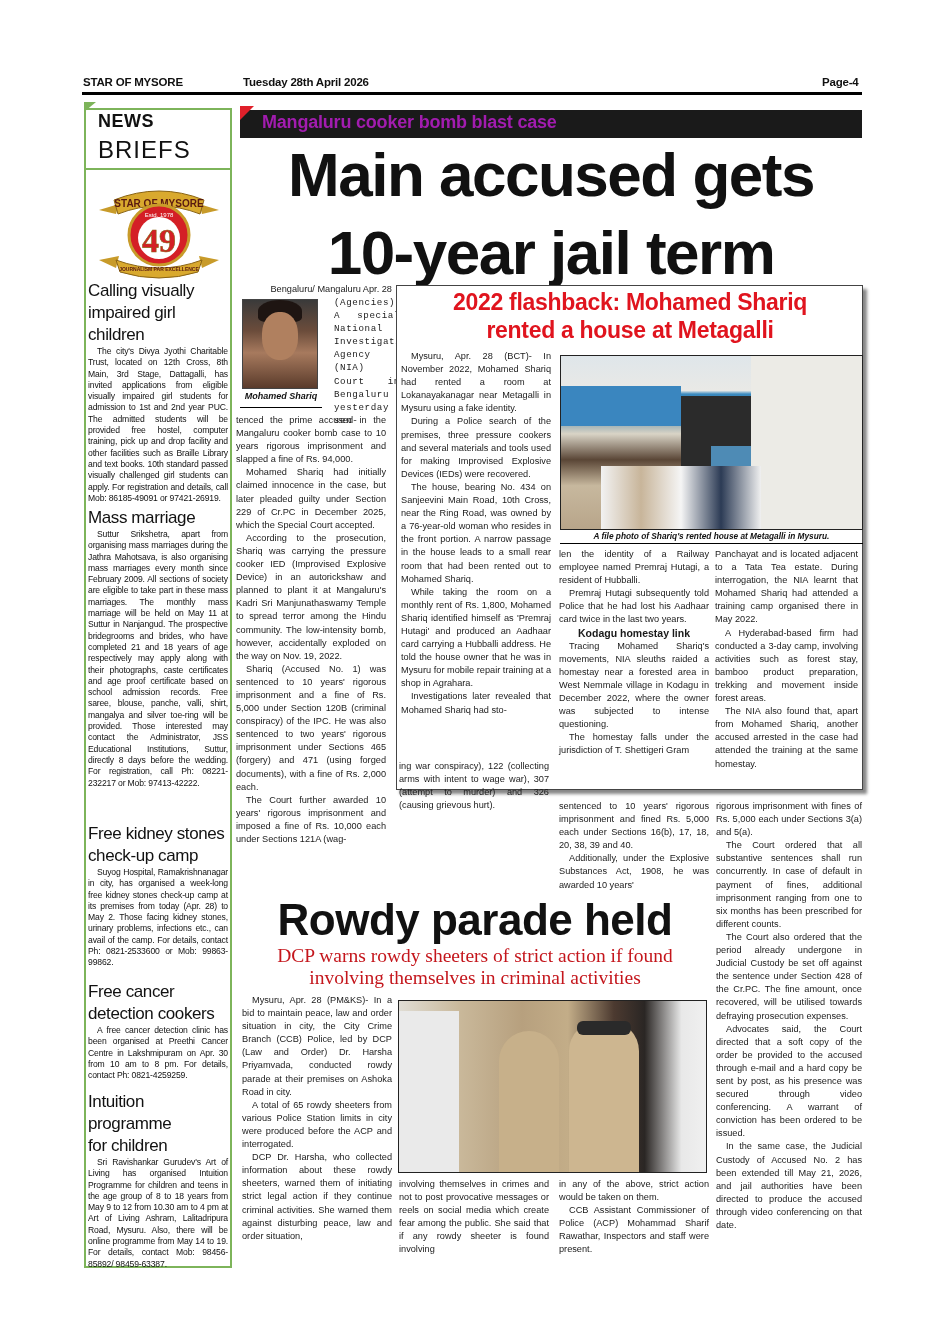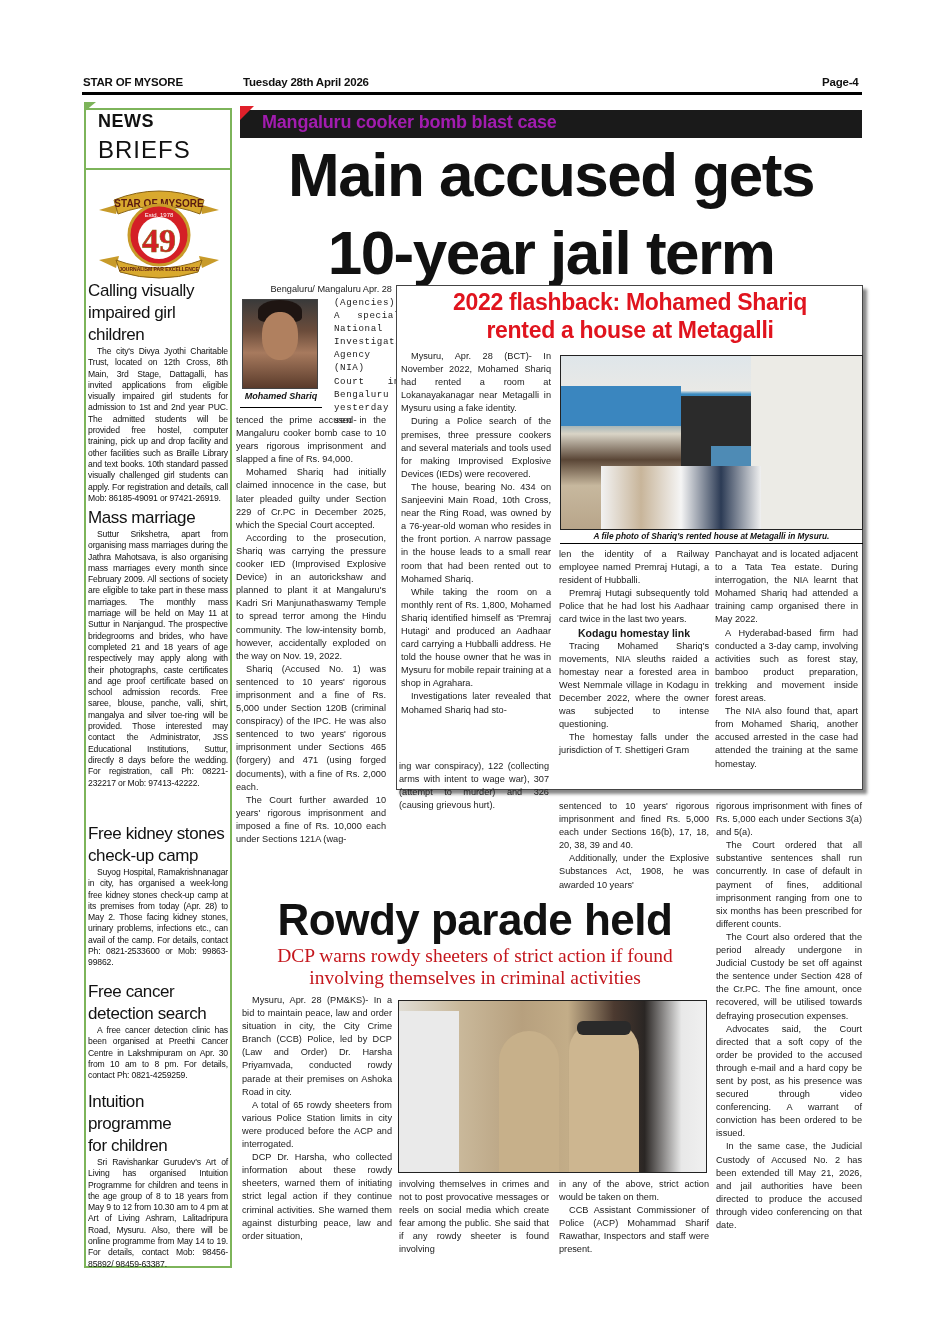--- a/index.html
+++ b/index.html
@@ -91,21 +91,21 @@
   <div class="brief-h">Mass marriage</div>
   <p>Suttur Srikshetra, apart from organising mass marriages during the Jathra Mahotsava, is also organising mass marriages every month since February 2009. All sections of society are eligible to take part in these mass marriages. The monthly mass marriage will be held on May 11 at Suttur in Nanjangud. The prospective bridegrooms and brides, who have completed 21 and 18 years of age respectively may apply along with their photographs, caste certificates and age proof certificate based on school admission records. Free saree, blouse, panche, valli, shirt, mangalya and silver toe-ring will be provided. Those interested may contact the Administrator, JSS Educational Institutions, Suttur, directly 8 days before the wedding. For registration, call Ph: 08221-232217 or Mob: 97413-42222.</p>
 </div>
 <div class="abs brief-col" style="top:823px;">
   <div class="brief-h">Free kidney stones</div>
   <div class="brief-h">check-up camp</div>
   <p>Suyog Hospital, Ramakrishnanagar in city, has organised a week-long free kidney stones check-up camp at its premises from today (Apr. 28) to May 2. Those facing kidney stones, urinary problems, infections etc., can avail of the camp. For details, contact Ph: 0821-2533600 or Mob: 99863-99862.</p>
 </div>
 <div class="abs brief-col" style="top:981px;">
   <div class="brief-h">Free cancer</div>
-  <div class="brief-h">detection search</div>
+  <div class="brief-h">detection cookers</div>
   <p>A free cancer detection clinic has been organised at Preethi Cancer Centre in Lakshmipuram on Apr. 30 from 10 am to 8 pm. For details, contact Ph: 0821-4259259.</p>
 </div>
 <div class="abs brief-col" style="top:1091px;">
   <div class="brief-h">Intuition programme</div>
   <div class="brief-h">for children</div>
   <p>Sri Ravishankar Gurudev's Art of Living has organised Intuition Programme for children and teens in the age group of 8 to 18 years from May 9 to 12 from 10.30 am to 4 pm at Art of Living Ashram, Lalitadripura Road, Mysuru. Also, there will be online programme from May 14 to 19. For details, contact Mob: 98456-85892/ 98459-63387.</p>
 </div>
 
 <div class="abs kicker"></div>
 <div class="abs kicker-tri"></div>

